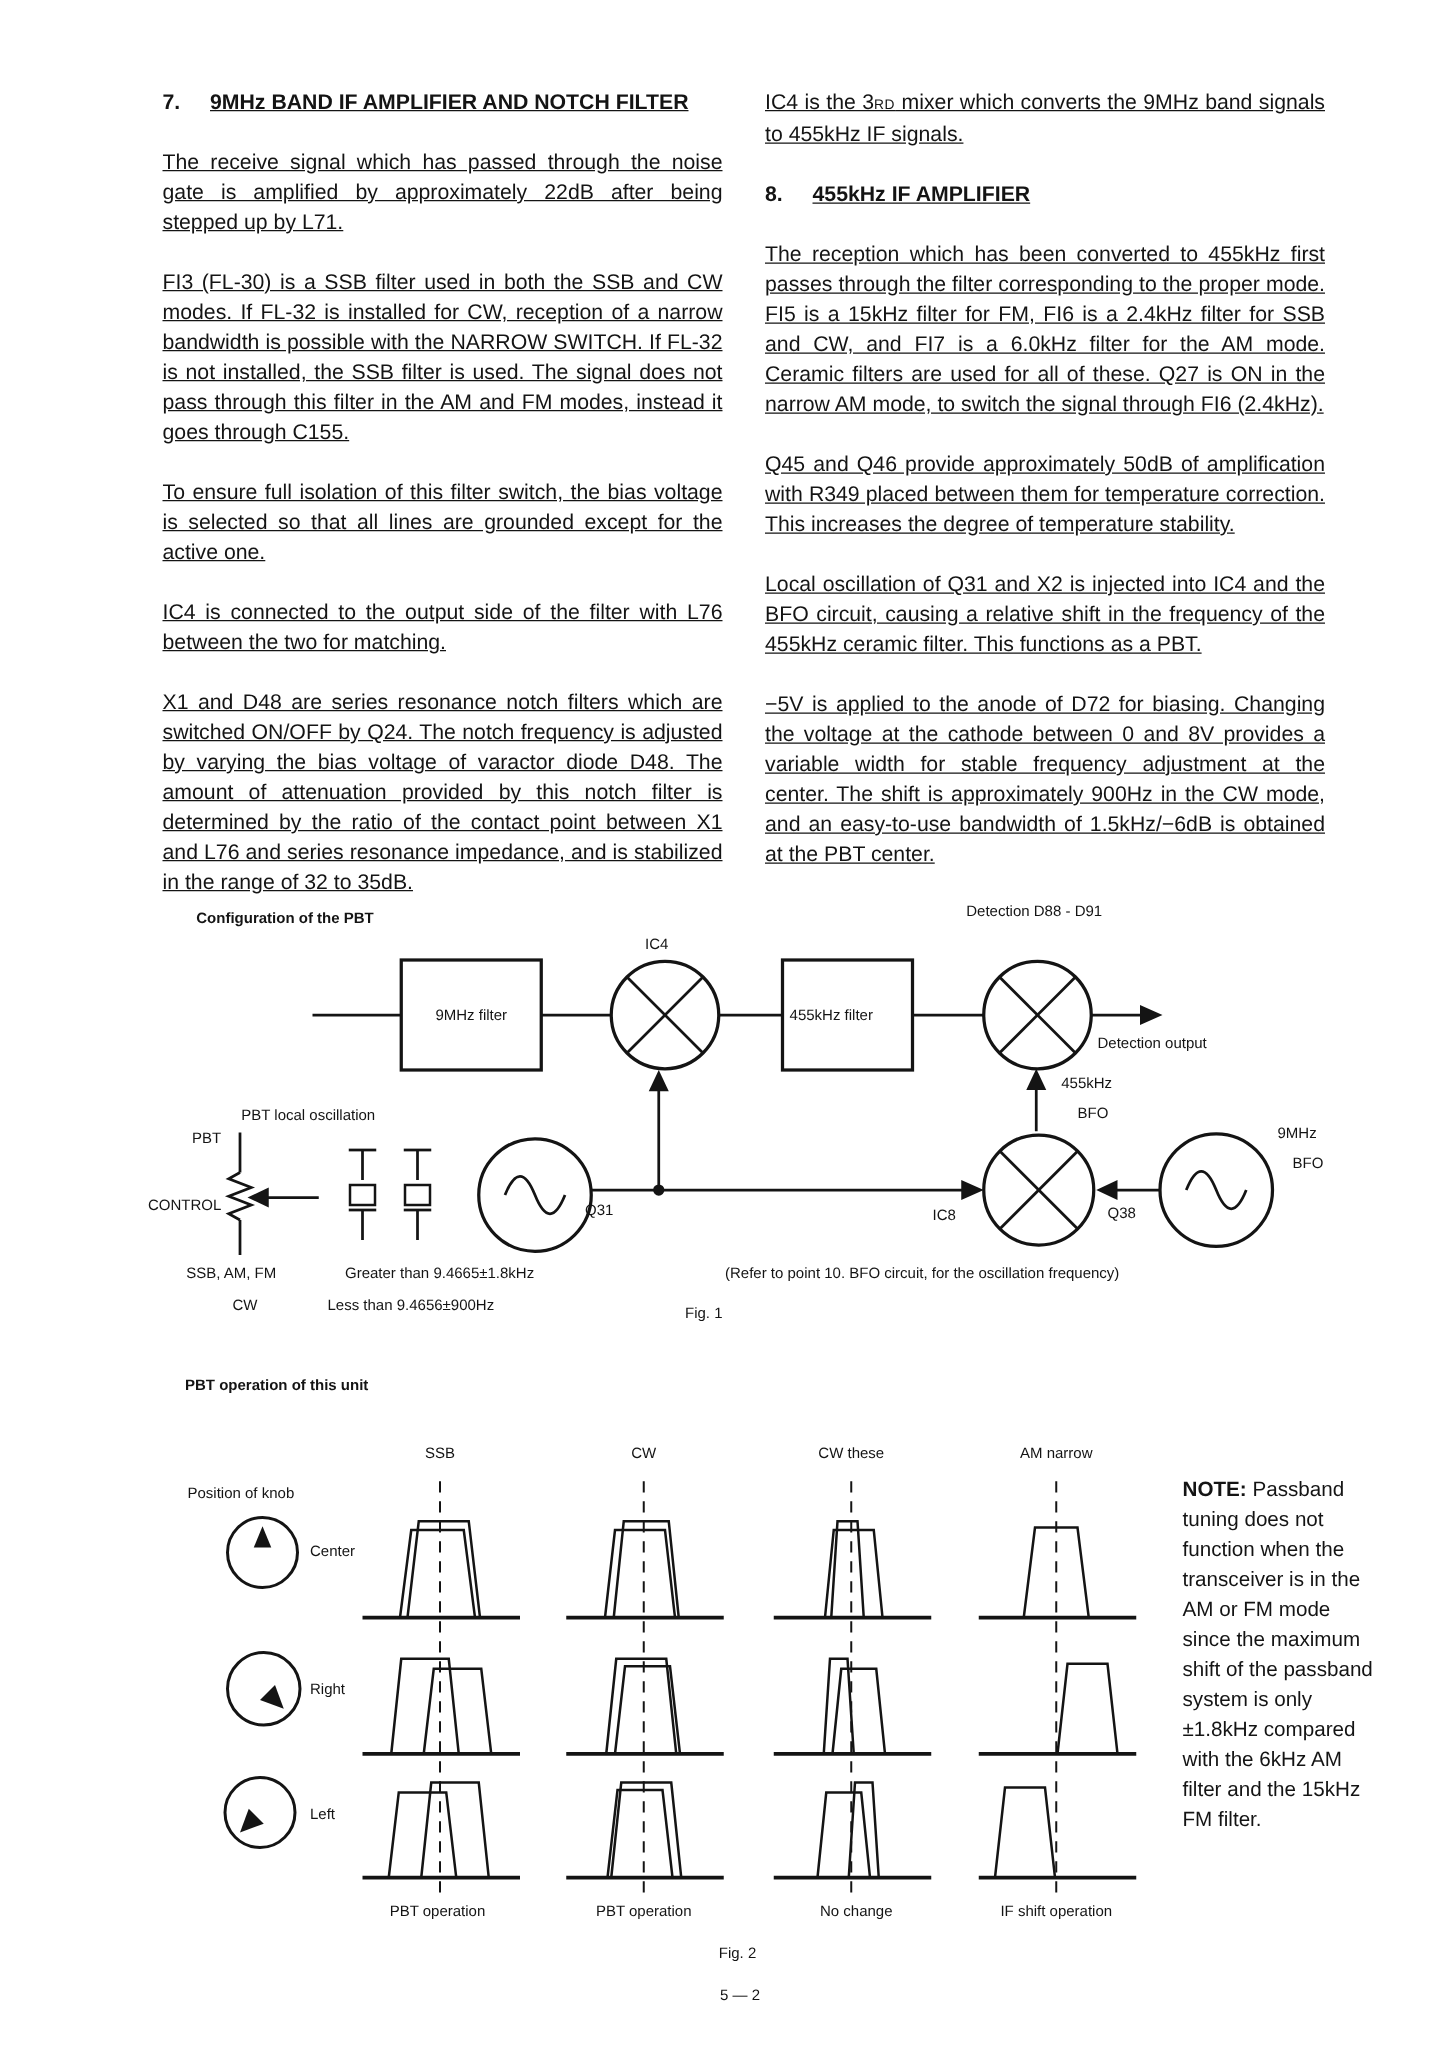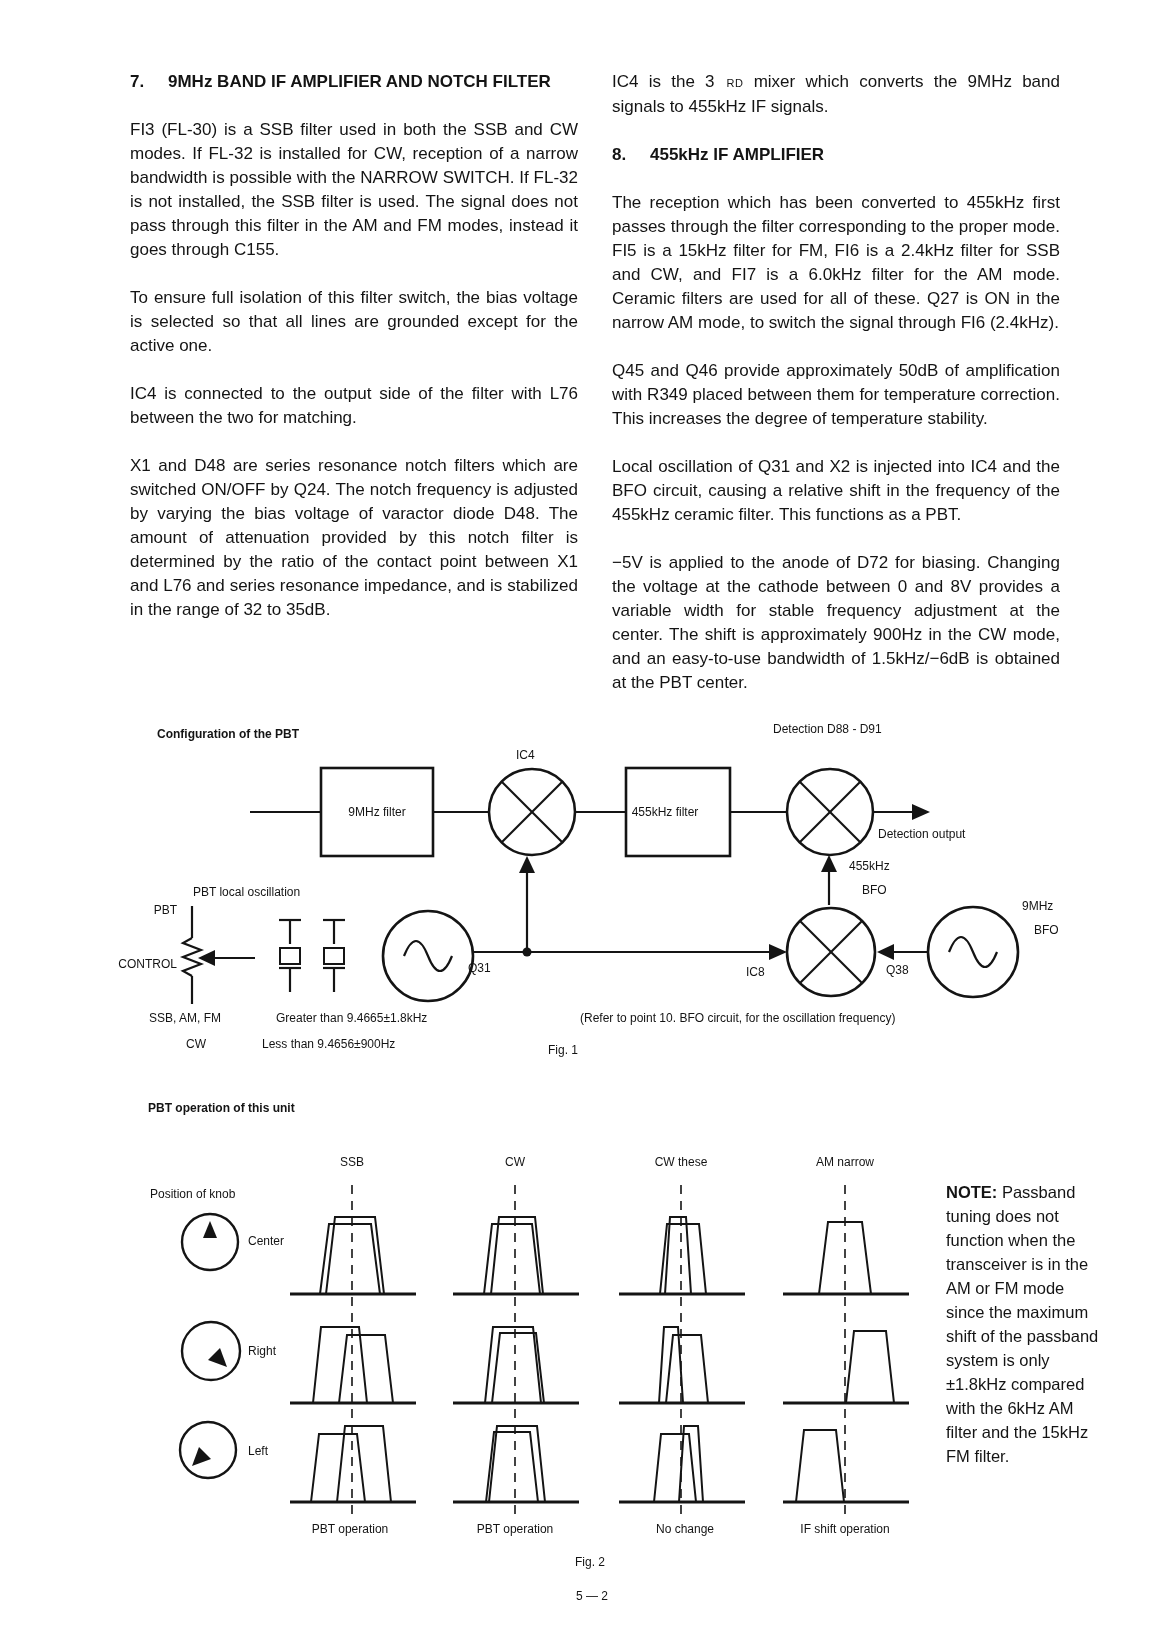--- a/index.html
+++ b/index.html
@@ -1,22 +1,22 @@
 <!DOCTYPE html>
 <html><head>
 <meta charset="utf-8">
 <style>
   html,body{margin:0;padding:0;background:#ffffff;}
   .page{position:relative;width:1158px;height:1637px;background:#fff;overflow:hidden;
         font-family:"Liberation Sans", sans-serif;color:#141414;}
-  .col{position:absolute;width:448px;font-size:17px;line-height:24px;text-align:justify;}
+  .col{position:absolute;width:448px;font-size:17px;line-height:24px;text-align:justify;text-decoration:underline;}
   .col p{margin:0 0 24px 0;}
   .sec-head{font-weight:bold;margin:0;}
   .secnum{display:inline-block;min-width:38px;}
-  .ord{font-size:11px;letter-spacing:0.5px;padding-left:12px;}
+  .ord{font-size:11px;letter-spacing:0.5px;}
   .lbl{position:absolute;font-size:12px;line-height:20px;white-space:nowrap;}
   .bold{font-weight:bold;}
   .ctr{transform:translateX(-50%);}
   .r{text-align:right;}
   .note{position:absolute;left:946px;top:1180px;width:160px;font-size:16.5px;line-height:24px;}
   svg.overlay{position:absolute;left:0;top:0;pointer-events:none;}
 </style>
 </head>
 <body>
 
@@ -176,20 +176,21 @@
         </g>
         <g>
           <polygon points="796,1502 804,1430 836,1430 844,1502"></polygon>
         </g>
       </g>
     </g>
   </svg>
 
   <div class="col" style="left:130px;top:70px">
     <p class="sec-head"><span class="secnum">7.</span><span>9MHz BAND IF AMPLIFIER AND NOTCH FILTER</span></p>
+    <p>The receive signal which has passed through the noise gate is amplified by approximately 22dB after being stepped up by L71.</p>
     <p>FI3 (FL-30) is a SSB filter used in both the SSB and CW modes. If FL-32 is installed for CW, reception of a narrow bandwidth is possible with the NARROW SWITCH. If FL-32 is not installed, the SSB filter is used. The signal does not pass through this filter in the AM and FM modes, instead it goes through C155.</p>
     <p>To ensure full isolation of this filter switch, the bias voltage is selected so that all lines are grounded except for the active one.</p>
     <p>IC4 is connected to the output side of the filter with L76 between the two for matching.</p>
     <p>X1 and D48 are series resonance notch filters which are switched ON/OFF by Q24. The notch frequency is adjusted by varying the bias voltage of varactor diode D48. The amount of attenuation provided by this notch filter is determined by the ratio of the contact point between X1 and L76 and series resonance impedance, and is stabilized in the range of 32 to 35dB.</p>
   </div>
 
   <div class="col" style="left:612px;top:70px">
     <p><span>IC4 is the 3</span><span class="ord">RD</span><span> mixer which converts the 9MHz band signals to 455kHz IF signals.</span></p>
     <p class="sec-head"><span class="secnum">8.</span><span>455kHz IF AMPLIFIER</span></p>
     <p>The reception which has been converted to 455kHz first passes through the filter corresponding to the proper mode. FI5 is a 15kHz filter for FM, FI6 is a 2.4kHz filter for SSB and CW, and FI7 is a 6.0kHz filter for the AM mode. Ceramic filters are used for all of these. Q27 is ON in the narrow AM mode, to switch the signal through FI6 (2.4kHz).</p>

